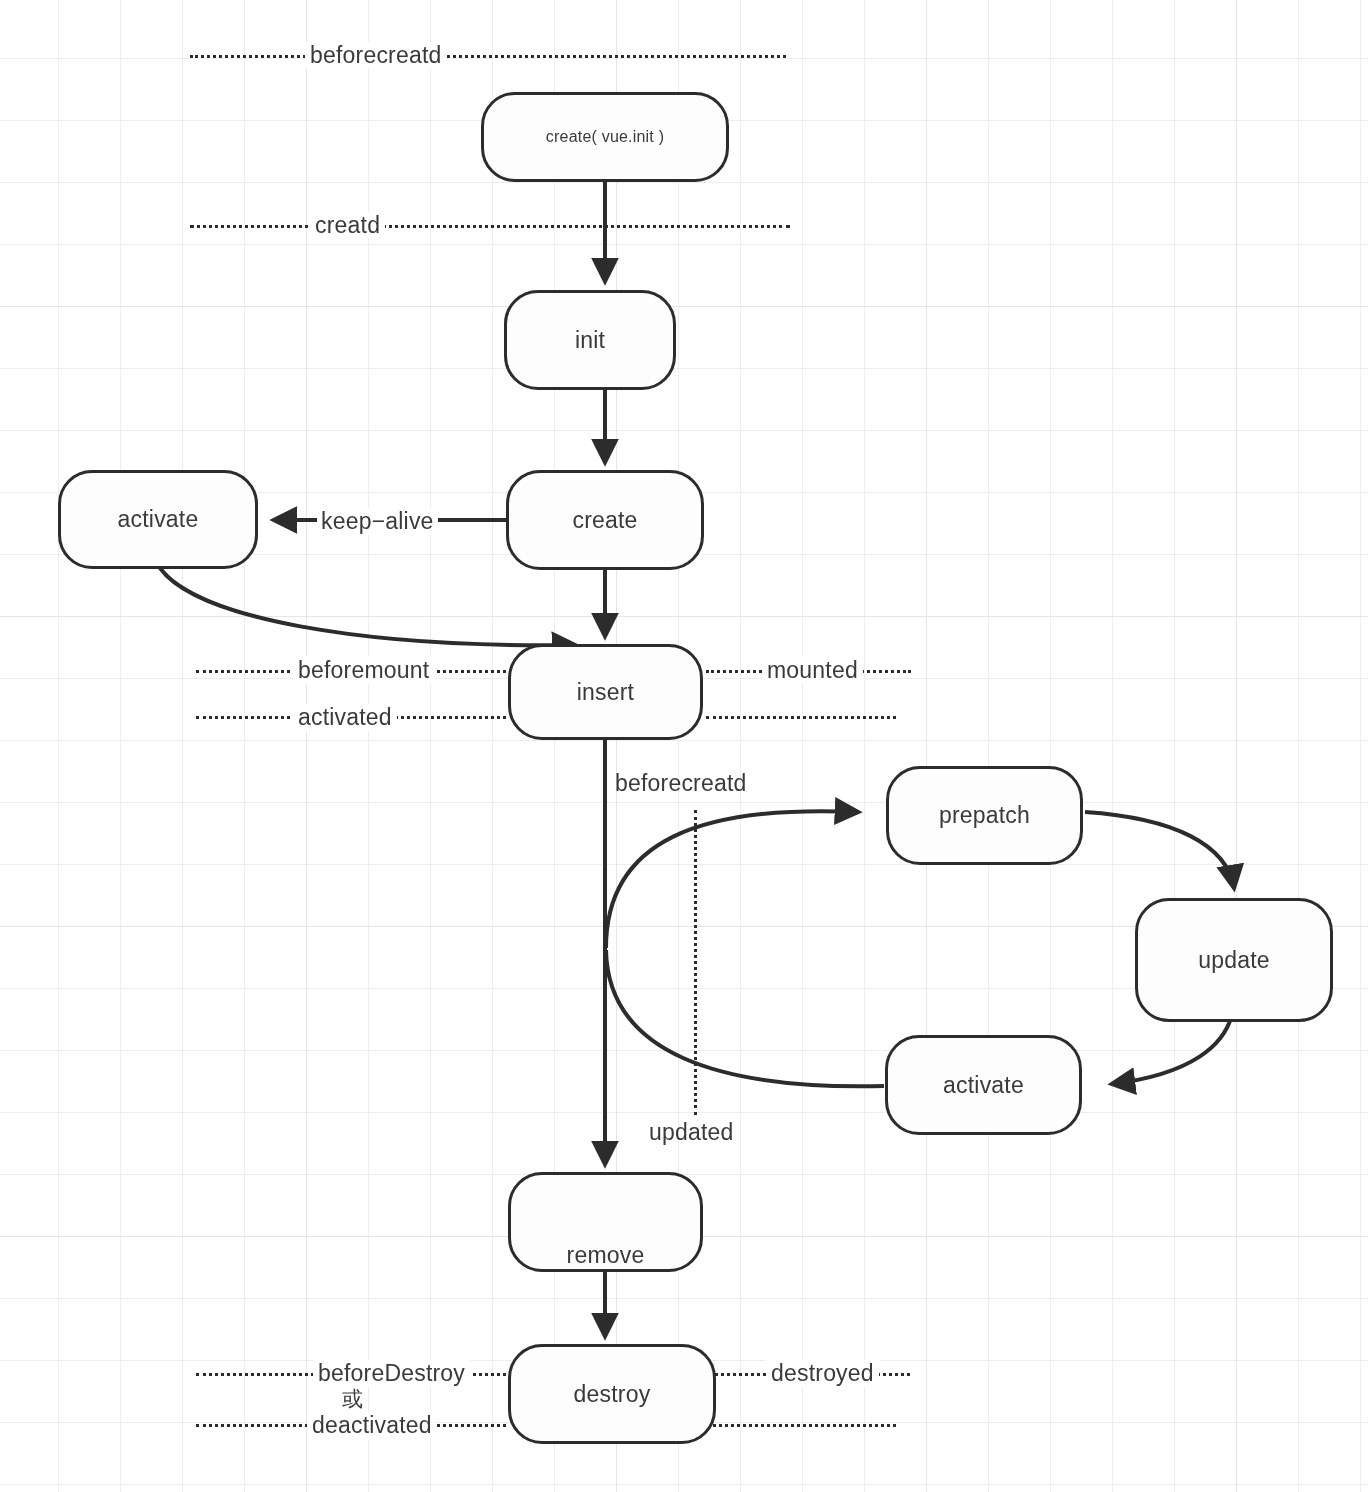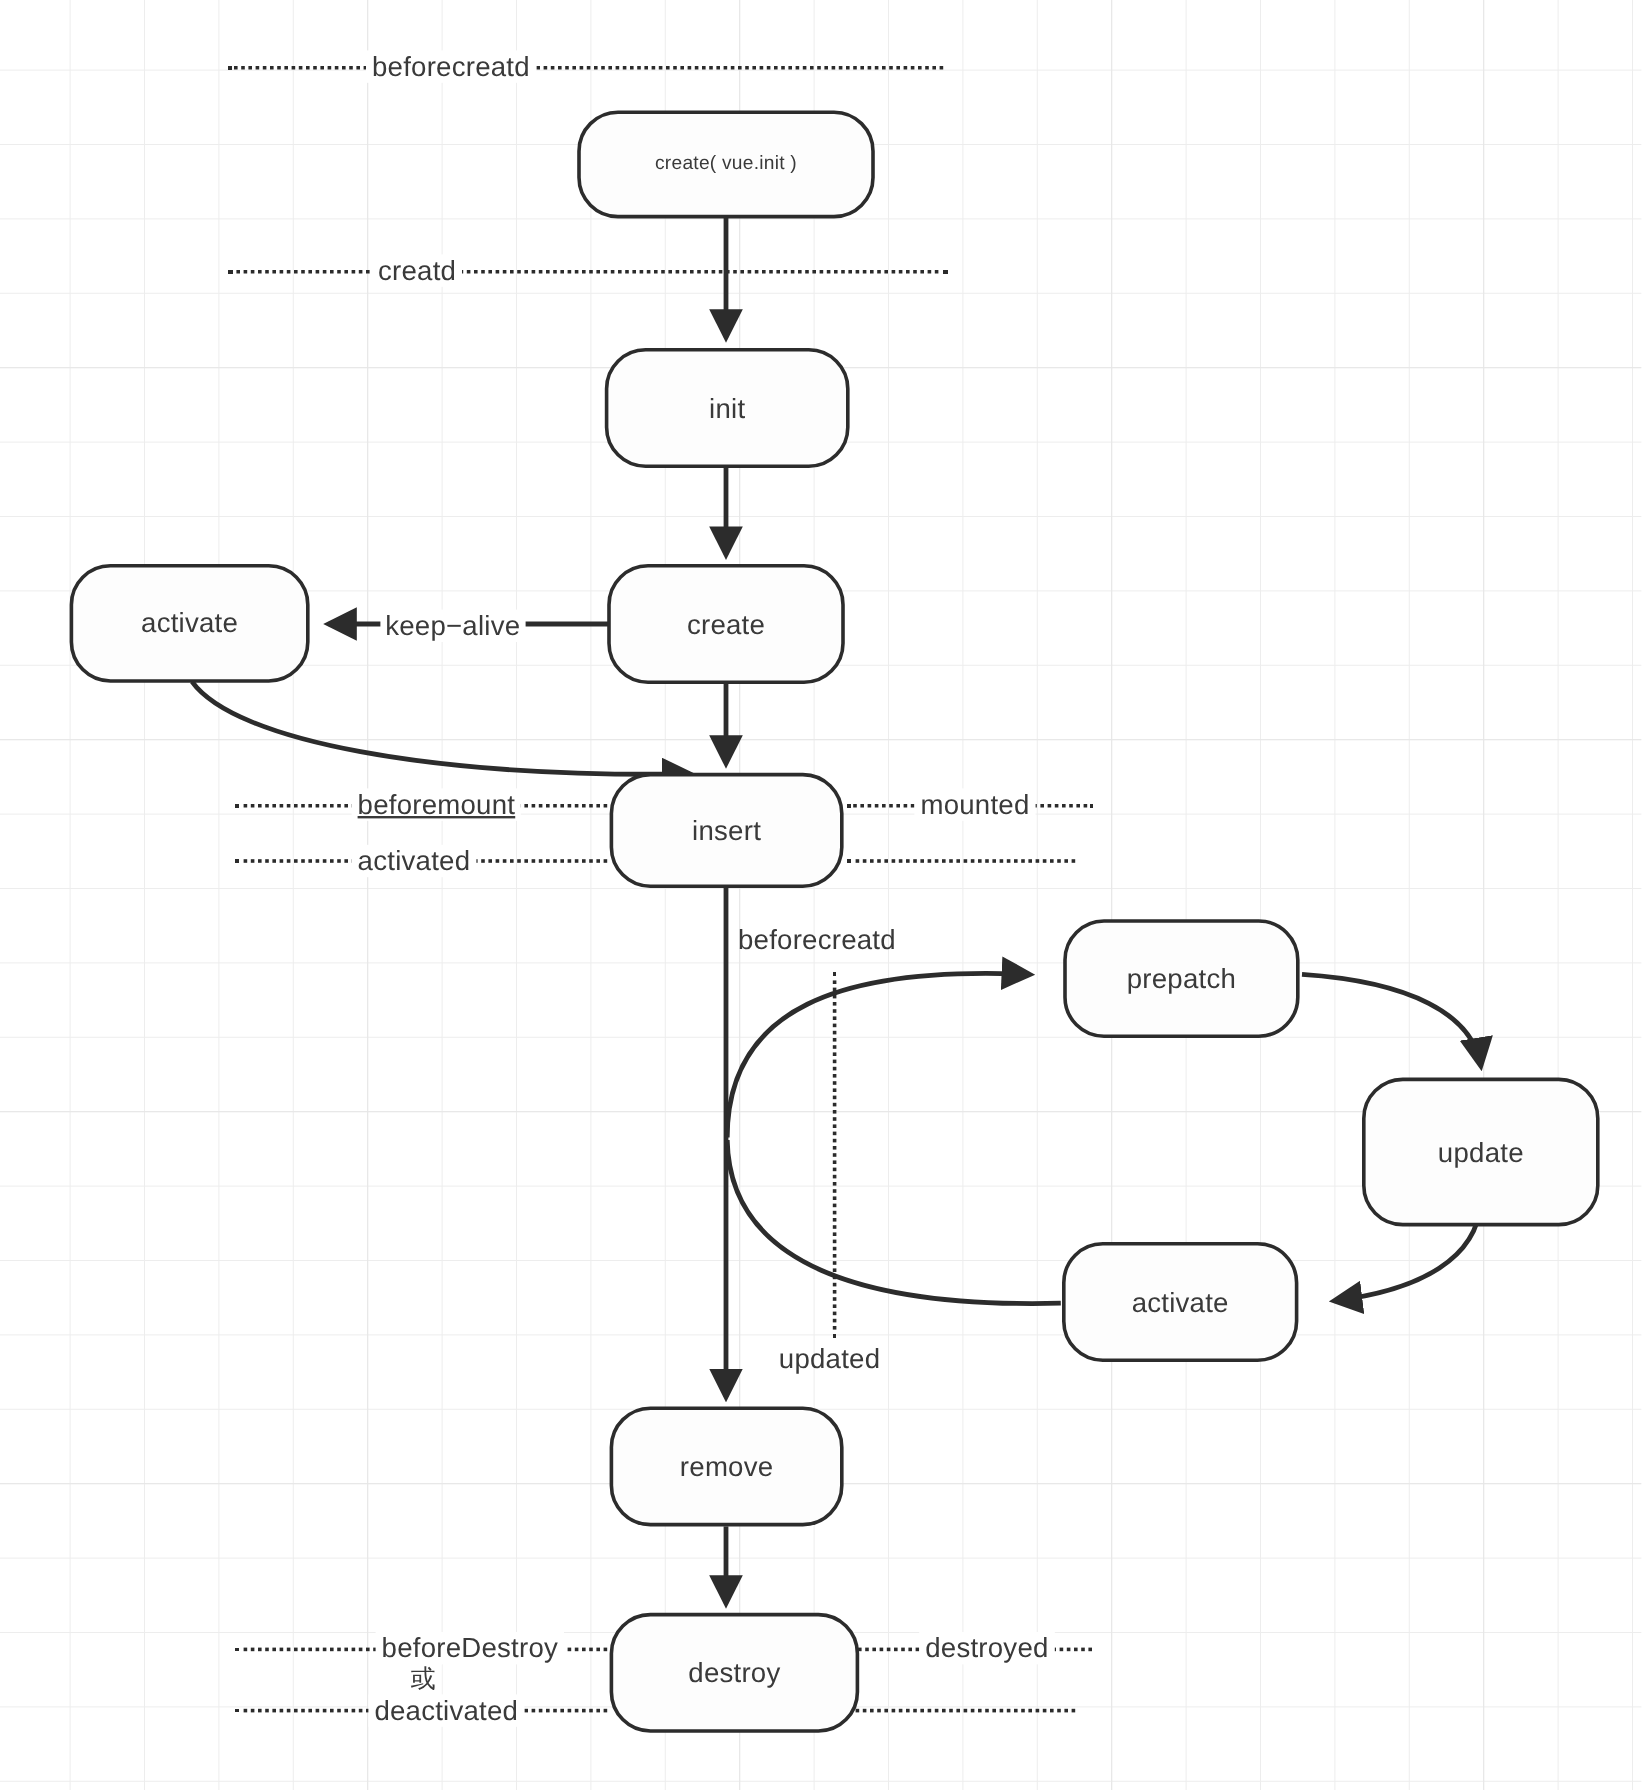--- a/index.html
+++ b/index.html
@@ -117,21 +117,21 @@
     <path d="M605,1272 L605,1336" stroke="#2c2c2c" stroke-width="4" fill="none" marker-end="url(#arrow)"></path>
   </svg>
 
   <div class="dotline" style="left:190px; top:55px; width:596px;"></div>
   <div class="hook-label" style="left:305px; top:42px;">beforecreatd</div>
 
   <div class="dotline" style="left:190px; top:225px; width:600px;"></div>
   <div class="hook-label" style="left:310px; top:212px;">creatd</div>
 
   <div class="dotline" style="left:196px; top:670px; width:310px;"></div>
-  <div class="hook-label" style="left:293px; top:657px;text-decoration:underline;">beforemount</div>
+  <div class="hook-label" style="left:293px; top:657px;">beforemount</div>
 
   <div class="dotline" style="left:706px; top:670px; width:205px;"></div>
   <div class="hook-label" style="left:762px; top:657px;">mounted</div>
 
   <div class="dotline" style="left:196px; top:716px; width:310px;"></div>
   <div class="hook-label" style="left:293px; top:704px;">activated</div>
 
   <div class="dotline" style="left:706px; top:716px; width:190px;"></div>
 
   <div class="dotline" style="left:196px; top:1373px; width:310px;"></div>
@@ -152,21 +152,21 @@
   <div class="edge-label" style="left:317px; top:508px; background:#ffffff; padding:0 4px;">keep−alive</div>
 
   <div class="edge-label" style="left:615px; top:770px;">beforecreatd</div>
 
   <div class="edge-label" style="left:649px; top:1119px;">updated</div>
 
   <div class="node big" style="left:481px; top:92px; width:248px; height:90px;">
     <span>create( vue.init )</span>
   </div>
 
-  <div class="node" style="left:504px; top:290px; width:204px; height:100px;">
+  <div class="node" style="left:504px; top:290px; width:172px; height:100px;">
     <span>init</span>
   </div>
 
   <div class="node" style="left:506px; top:470px; width:198px; height:100px;">
     <span>create</span>
   </div>
 
   <div class="node" style="left:58px; top:470px; width:200px; height:99px;">
     <span>activate</span>
   </div>
@@ -180,21 +180,21 @@
   </div>
 
   <div class="node" style="left:1135px; top:898px; width:198px; height:124px;">
     <span>update</span>
   </div>
 
   <div class="node" style="left:885px; top:1035px; width:197px; height:100px;">
     <span>activate</span>
   </div>
 
-  <div class="node" style="left:508px; top:1172px; width:195px; height:100px;">
+  <div class="node" style="left:508px; top:1172px; width:195px; height:100px;align-items:flex-end;">
     <span>remove</span>
   </div>
 
   <div class="node" style="left:508px; top:1344px; width:208px; height:100px;">
     <span>destroy</span>
   </div>
 
 </div>
 
 </body></html>

